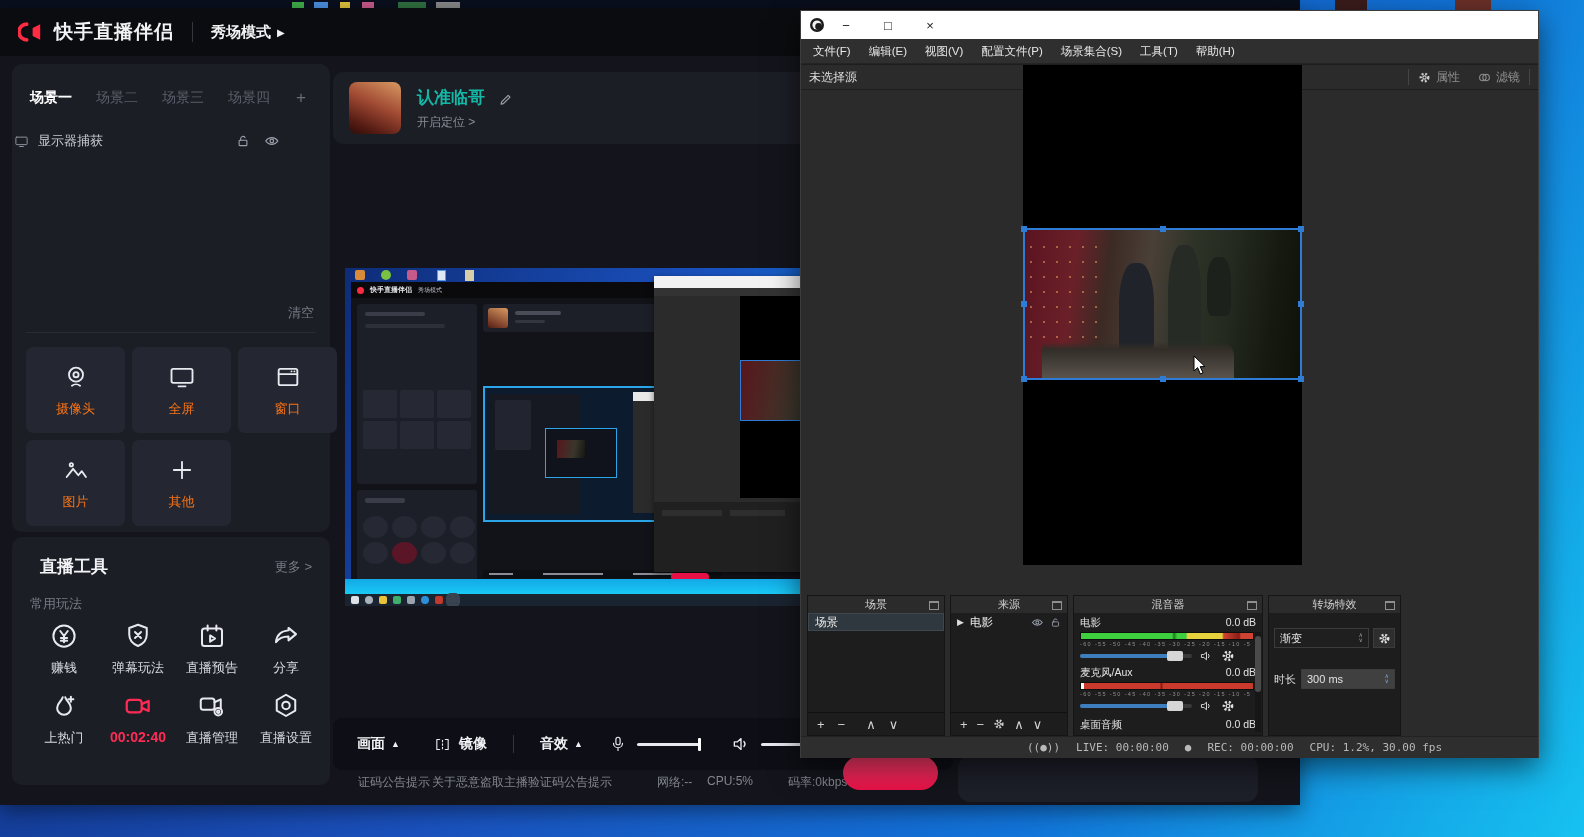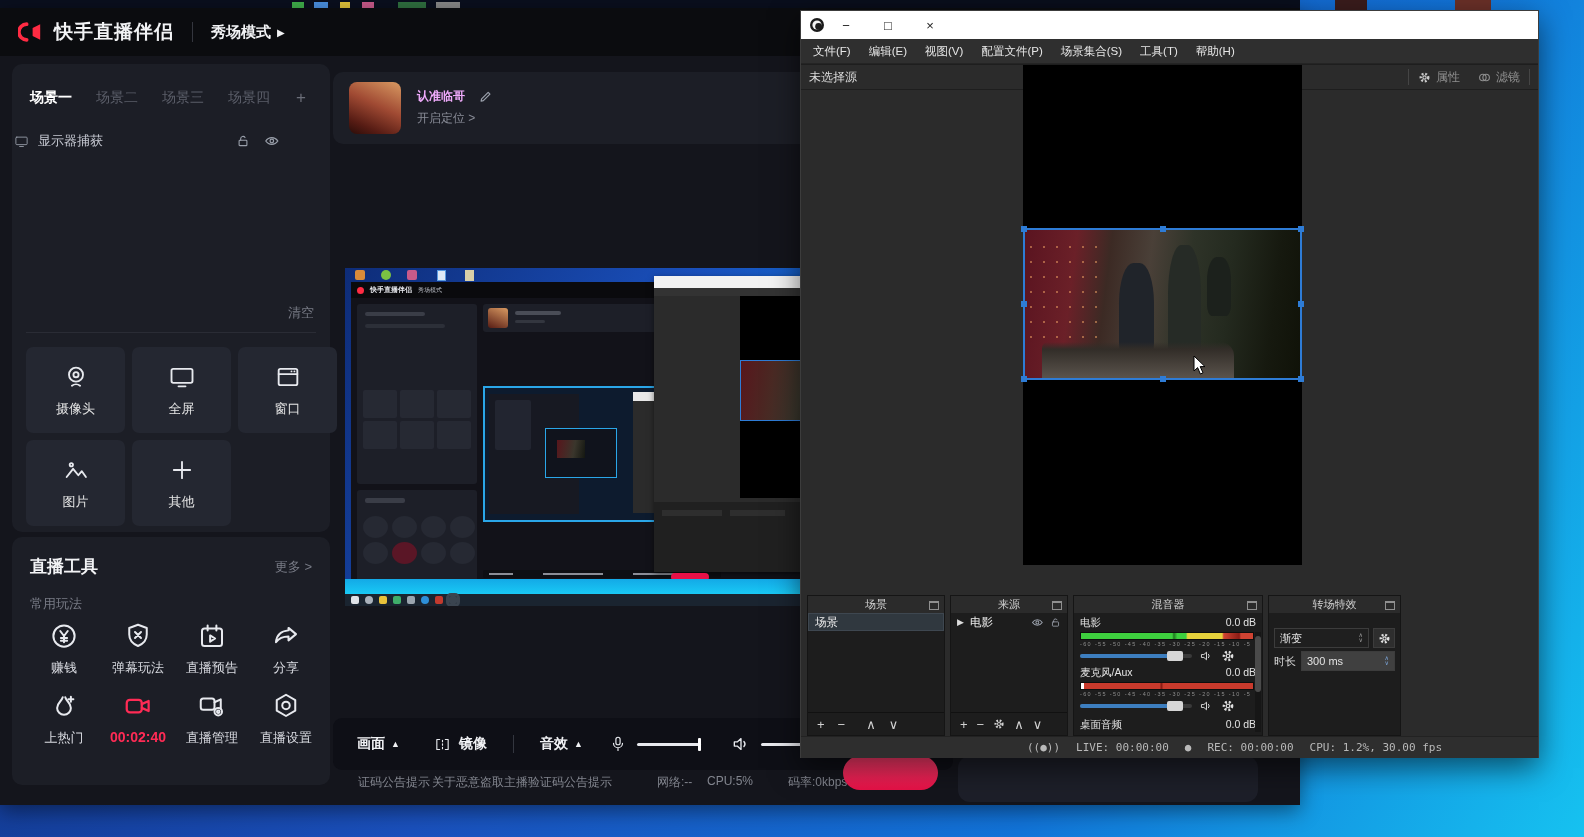--- a/index.html
+++ b/index.html
@@ -18,34 +18,34 @@
   .tabs{display:flex;align-items:center;gap:24px;}
   .tab{font-size:14px;color:#5b5e69;cursor:default;}
   .tab.active{color:#ffffff;font-weight:700;}
   .tab-add{color:#6b6e79;font-size:17px;margin-left:2px;}
   .cap-row{display:flex;align-items:center;gap:9px;color:#c7cad3;font-size:13px;}
   .cap-icons{position:absolute;right:16px;display:flex;gap:14px;align-items:center;}
   .clear-link{color:#787b86;font-size:13px;}
   .hline{background:#2a2c35;height:1px;}
   .grid3{display:grid;grid-template-columns:repeat(3,99px);grid-auto-rows:86px;gap:7px;}
   .cell{background:#242731;border-radius:7px;display:flex;flex-direction:column;align-items:center;justify-content:center;gap:9px;}
-  .cell span{color:#e5e5e5;font-size:13px;}
+  .cell span{color:#f97316;font-size:13px;}
   .tools-head{display:flex;align-items:center;justify-content:space-between;}
-  .tools-title{color:#f2f3f5;font-size:17px;font-weight:700;}
+  .tools-title{color:#f2f3f5;font-size:17px;font-weight:700;margin-left:10px;}
   .more{color:#787b86;font-size:13px;}
   .sec-label{color:#787b86;font-size:13px;}
   .tool-grid{display:grid;grid-template-columns:repeat(4,72px);gap:14px 2px;justify-content:space-between;}
   .tool{display:flex;flex-direction:column;align-items:center;gap:8px;}
   .tool span{font-size:13px;color:#d8dae0;white-space:nowrap;}
   .tool.accent span{color:#ff2b55;font-weight:700;font-size:14px;}
   .ic{fill:none;stroke:#e7e9ee;stroke-width:1.6;stroke-linecap:round;stroke-linejoin:round;}
   .icg{fill:none;stroke:#9aa0ab;stroke-width:1.4;stroke-linecap:round;stroke-linejoin:round;}
   .icr{fill:none;stroke:#ff2b55;stroke-width:1.8;stroke-linecap:round;stroke-linejoin:round;}
   .avatar{width:52px;height:52px;border-radius:8px;background:linear-gradient(205deg,#d99a62 0%,#a04a33 45%,#571c14 80%,#2b0d09 100%);}
-  .pf-name{color:#f0abfc;font-size:12px;font-weight:600;}
+  .pf-name{color:#14b8a6;font-size:17px;font-weight:600;}
   .pf-sub{color:#8a8d98;font-size:12px;margin-top:5px;}
   .ks-toolbar{background:#0e0f16;border-radius:9px;display:flex;align-items:center;}
   .tb-label{color:#f0f1f4;font-size:14px;font-weight:700;}
   .tb-tri{color:#f0f1f4;font-size:9px;margin-left:6px;}
   .tb-sep{width:1px;height:18px;background:#33363f;}
   .slider-line{height:3px;background:#e8e9ee;border-radius:2px;position:relative;}
   .slider-end{position:absolute;right:0;top:-5px;width:3px;height:13px;background:#ffffff;border-radius:1px;}
   .ks-status span{color:#83868f;font-size:12px;white-space:nowrap;position:absolute;top:0;}
   .red-pill{background:linear-gradient(180deg,#ff3e6e,#e81147);border-radius:17px;}
   
@@ -611,21 +611,21 @@
                 <span>∨</span>
               </div>
           </div>
           <div class="sq-btn">
             <svg width="13" height="13" viewBox="0 0 16 16">
               <circle cx="8" cy="8" r="4.6" fill="none" stroke="#e0e0e0" stroke-width="3" stroke-dasharray="2.3 2.1"></circle>
               <circle cx="8" cy="8" r="2" fill="none" stroke="#e0e0e0" stroke-width="1.4"></circle>
             </svg>
           </div>
         </div>
-        <div style="display:flex;gap:5px;align-items:center;margin-top:3px;">
+        <div style="display:flex;gap:5px;align-items:center;margin-top:21px;">
           <span style="color:#d8d8d8;font-size:11px;">时长</span>
           <div class="sel-box" style="flex:1;background:#404040;">
             <span>300 ms</span>
             <div class="spin" style="color:#7aa4d8;">
                 <span>∧</span>
                 <span>∨</span>
               </div>
           </div>
         </div>
       </div>

